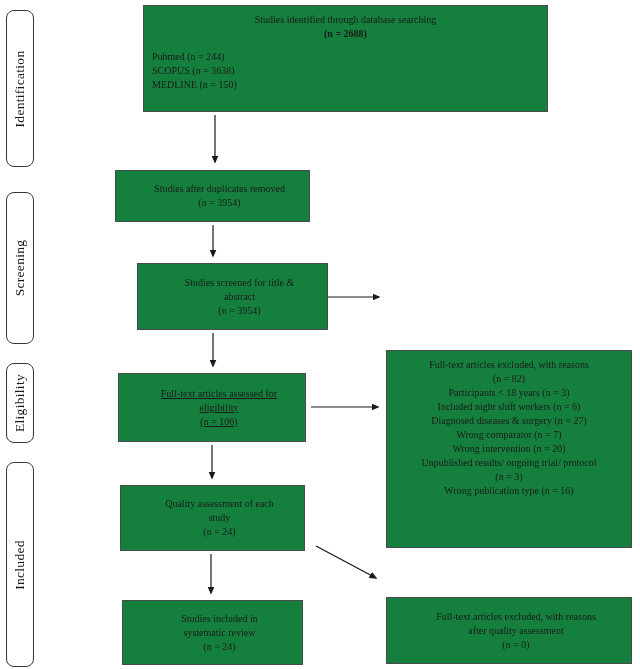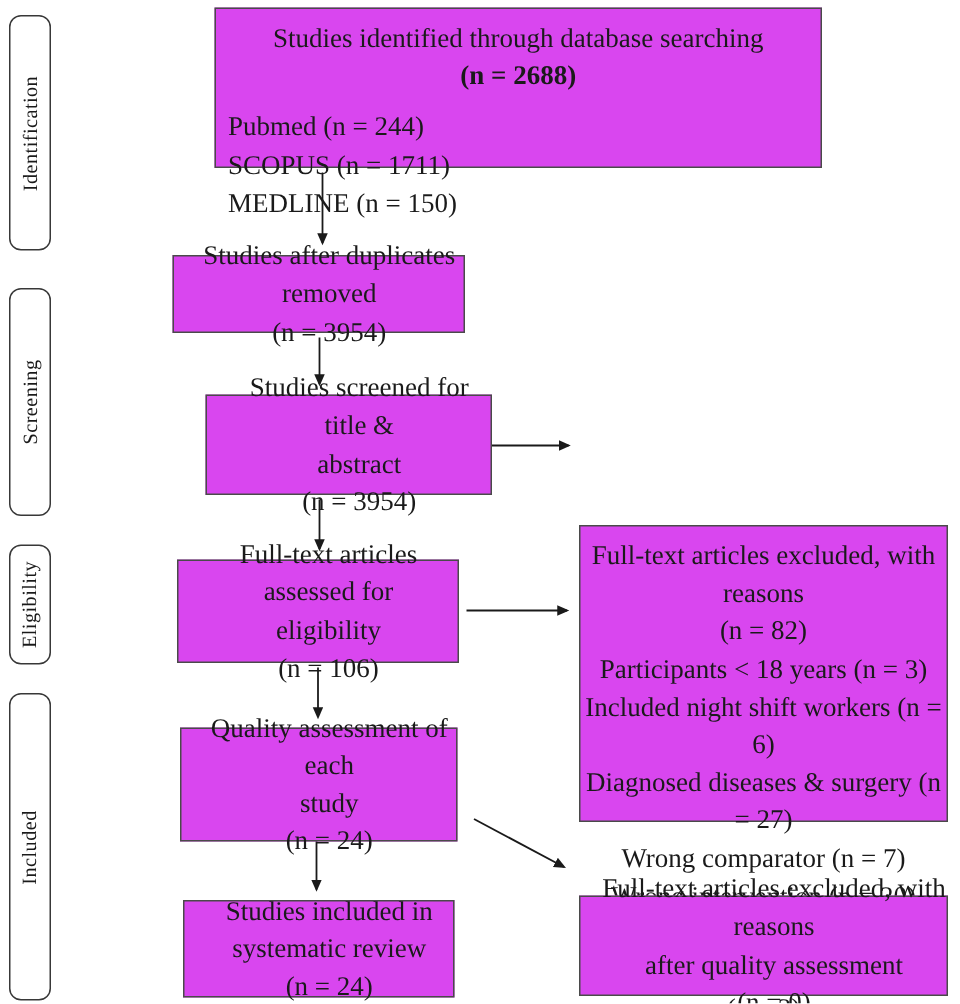--- a/index.html
+++ b/index.html
@@ -35,22 +35,22 @@
   .stage .vtext {
     transform: rotate(-90deg);
     white-space: nowrap;
     font-size: 13.5px;
     letter-spacing: 0.3px;
   }
   .box {
     position: absolute;
     box-sizing: border-box;
     border: 1.5px solid #4a4a4a;
-    background: #d946ef;
-    font-size: 18px;
+    background: #15803d;
+    font-size: 10px;
     line-height: 1.4;
   }
   .box.centered {
     display: flex;
     flex-direction: column;
     align-items: center;
     justify-content: center;
     text-align: center;
     padding-left: 14px;
   }
@@ -76,23 +76,23 @@
   #stage-identification { left: 6px;  top: 10px;  width: 28px; height: 157px; }
   #stage-screening      { left: 6px;  top: 192px; width: 28px; height: 152px; }
   #stage-eligibility    { left: 6px;  top: 363px; width: 28px; height: 80px; }
   #stage-included       { left: 6px;  top: 462px; width: 28px; height: 205px; }
 
   
   #box-identified        { left: 143px; top: 5px;   width: 405px; height: 107px; }
   #box-duplicates        { left: 115px; top: 170px; width: 195px; height: 52px; }
   #box-screened          { left: 117px; top: 263px; width: 191px; height: 67px; margin-left: 20px; }
   #box-excluded-screening{ left: 387px; top: 263px; width: 240px; height: 64px; }
-  #box-fulltext          { left: 118px; top: 373px; width: 188px; height: 69px; }
+  #box-fulltext          { left: 118px; top: 373px; width: 188px; height: 69px; text-decoration: underline; }
   #box-excluded-fulltext { left: 386px; top: 350px; width: 246px; height: 198px; }
-  #box-quality           { left: 120px; top: 485px; width: 185px; height: 76px; }
+  #box-quality           { left: 120px; top: 485px; width: 185px; height: 66px; }
   #box-included-review   { left: 122px; top: 600px; width: 181px; height: 65px; }
   #box-excluded-quality  { left: 386px; top: 597px; width: 246px; height: 67px; }
 </style>
 </head>
 <body>
 
 <div class="canvas">
 
   <svg class="arrows" viewBox="0 0 640 669" xmlns="http://www.w3.org/2000/svg">
     <defs>
@@ -121,21 +121,21 @@
   </div>
   <div class="stage" id="stage-included">
     <span class="vtext">Included</span>
   </div>
 
   <div class="box" id="box-identified">
     <div class="center">Studies identified through database searching</div>
     <div class="center bold">(n = 2688)</div>
     <div class="cols">
       <div class="col1 pre">Pubmed (n = 244)
-SCOPUS (n = 1711)
+SCOPUS (n = 3638)
 MEDLINE (n = 150)</div>
     </div>
   </div>
 
   <div class="box centered pre" id="box-duplicates">Studies after duplicates removed
 (n = 3954)</div>
 
   <div class="box centered pre" id="box-screened">Studies screened for title &amp;
 abstract
 (n = 3954)</div>

